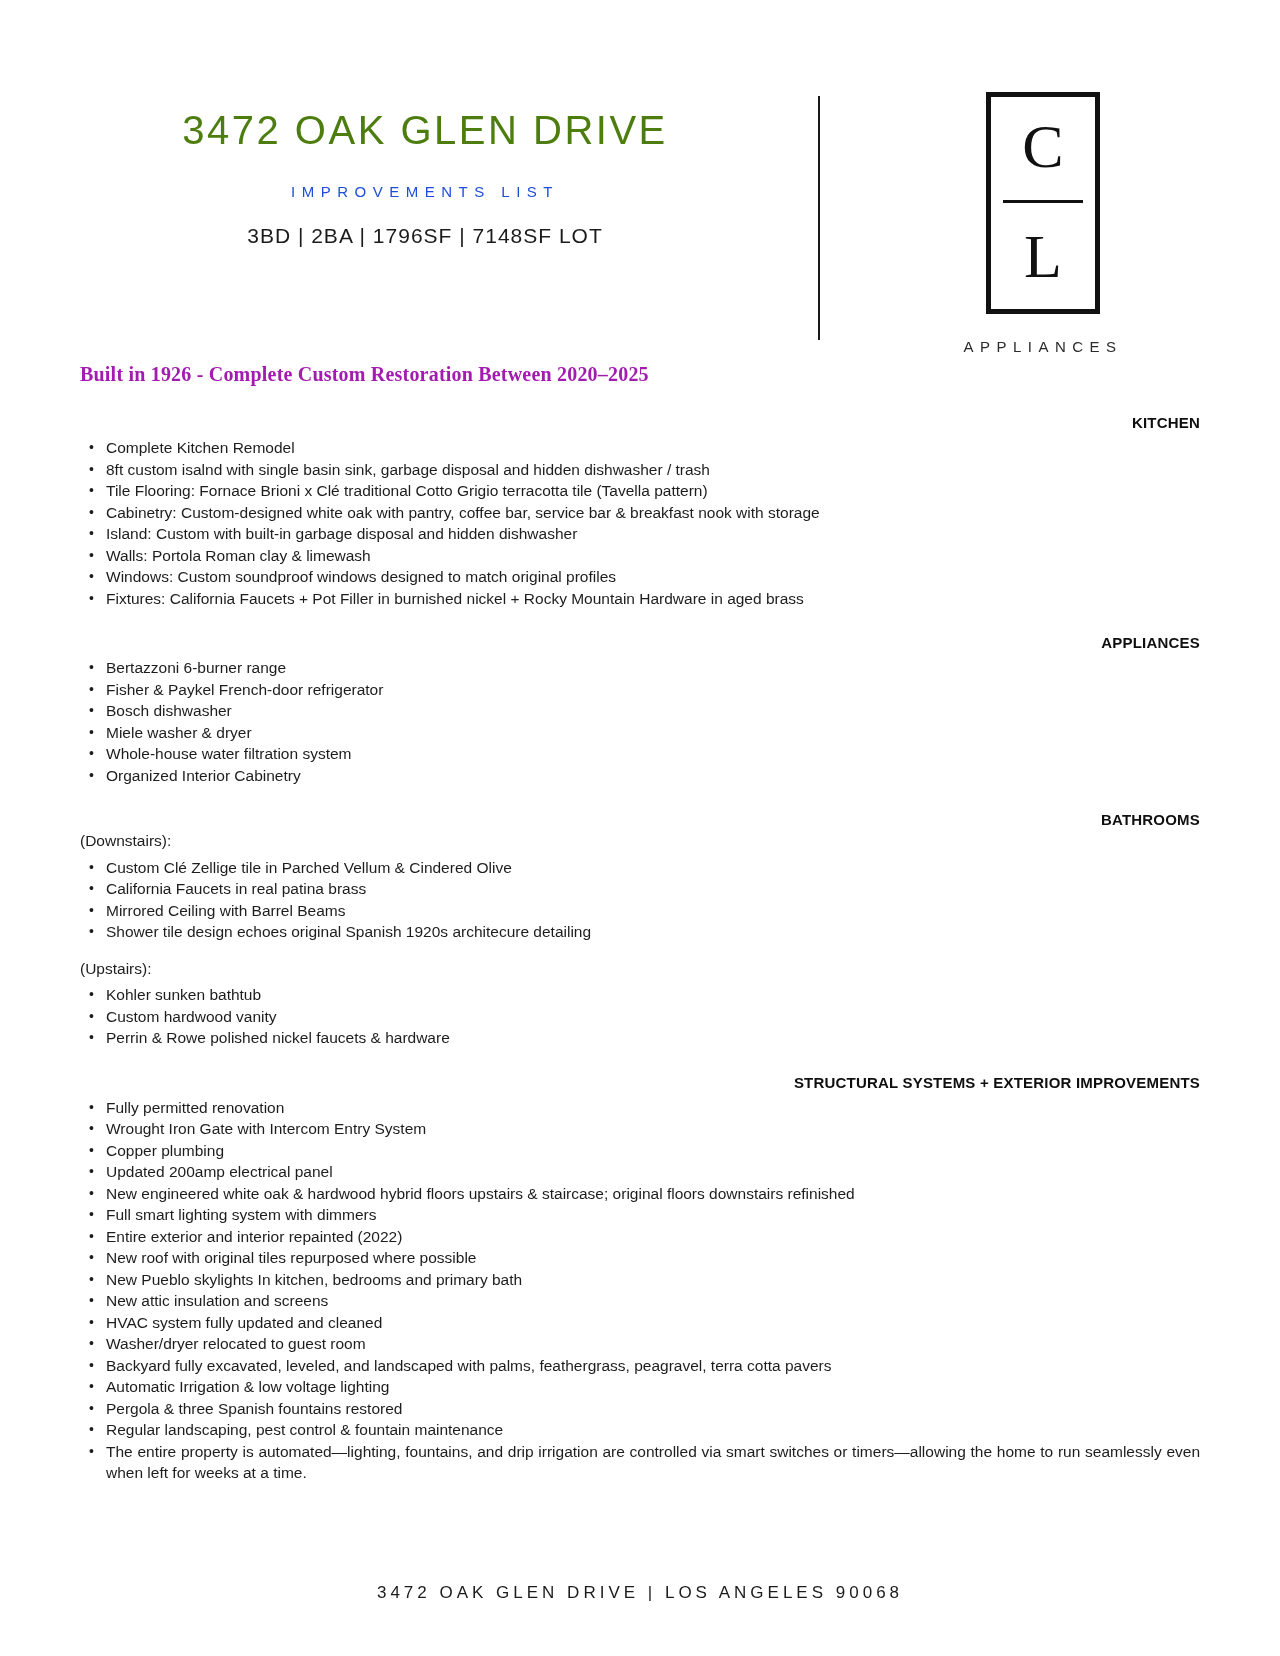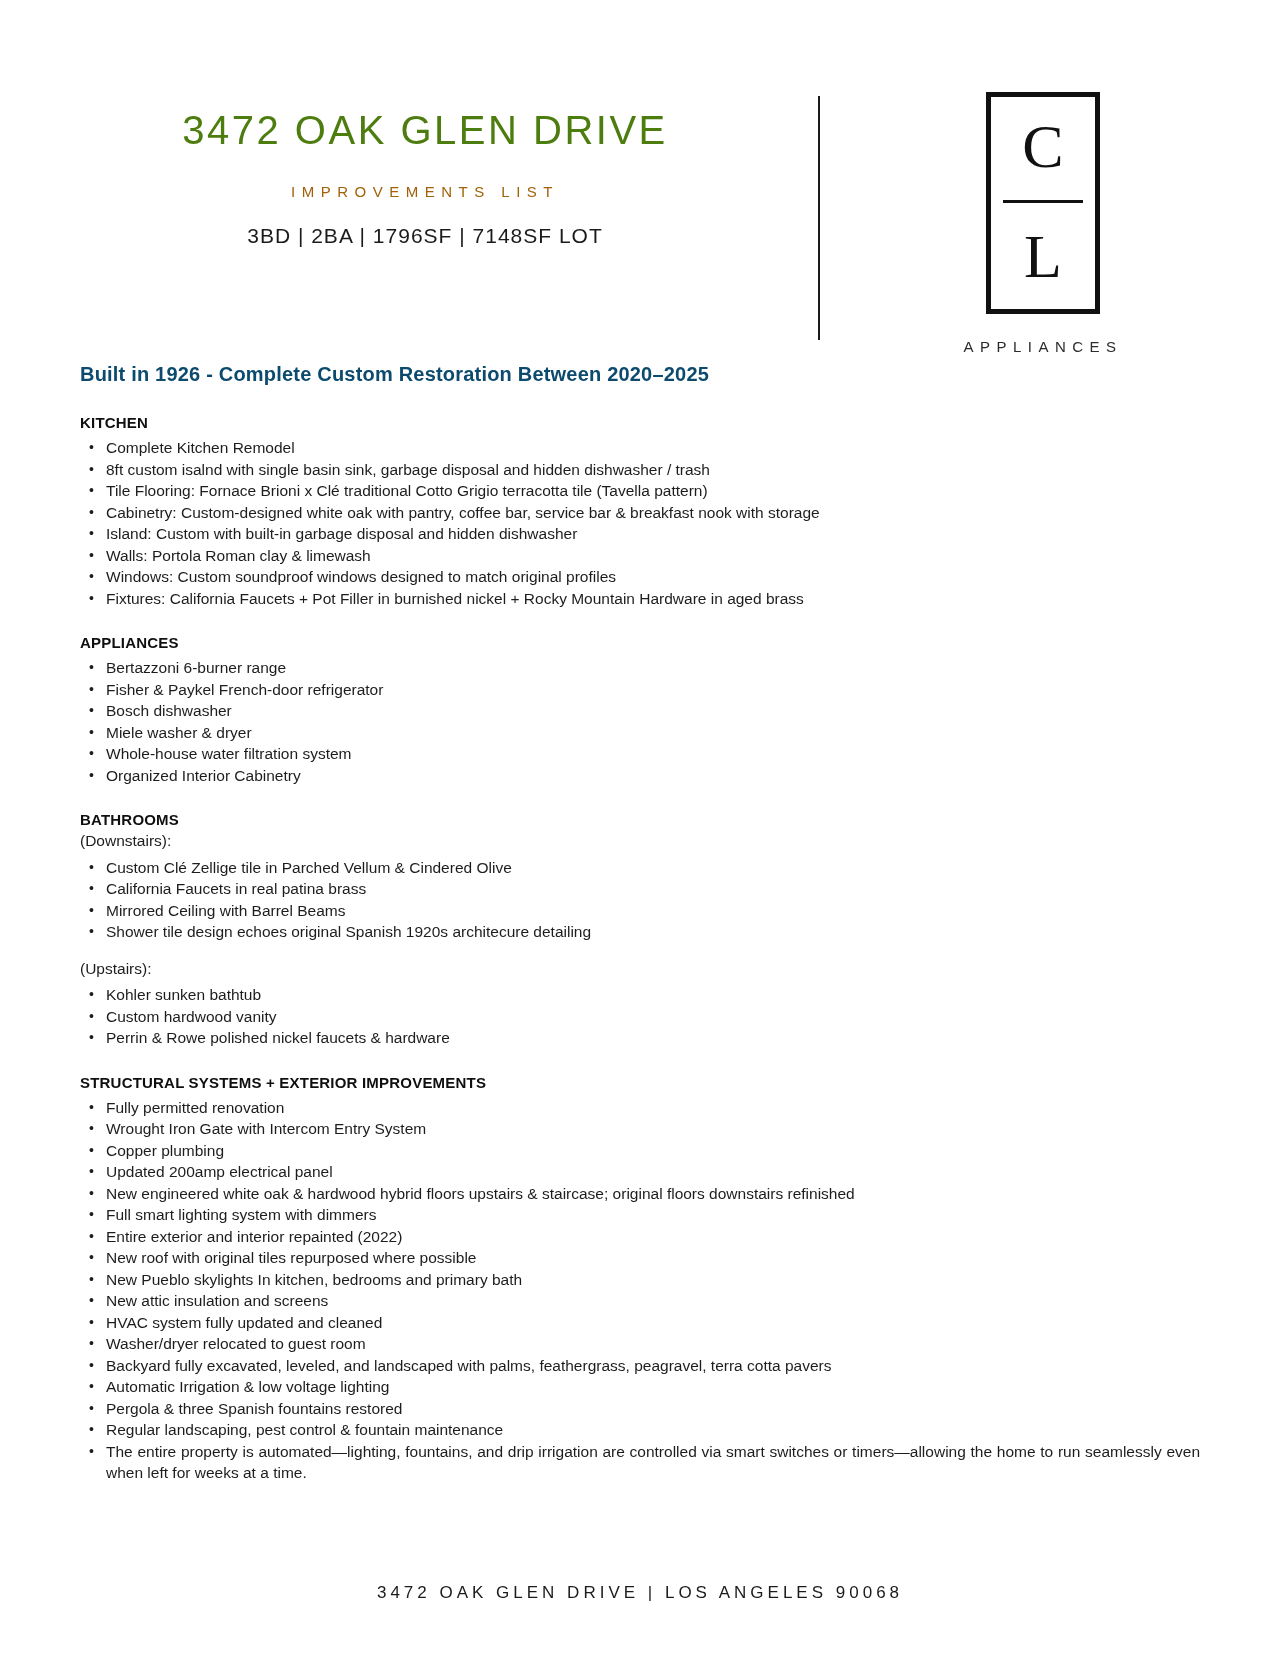--- a/index.html
+++ b/index.html
@@ -4,40 +4,40 @@
 <style>
   * { margin:0; padding:0; box-sizing:border-box; }
   html,body { background:#ffffff; }
   body { width:1280px; height:1656px; font-family:"Liberation Sans", sans-serif; color:#1d1d1d; }
   .page { position:relative; width:1280px; height:1656px; background:#fff; overflow:hidden; }
 
   
   .header { position:absolute; top:0; left:0; width:1280px; height:362px; }
   .header-left { position:absolute; left:80px; top:108px; width:690px; text-align:center; }
   .prop-title { font-size:40px; font-weight:300; letter-spacing:2.5px; color:#4d7c0f; white-space:nowrap; }
-  .prop-subtitle { margin-top:30px; font-size:15px; font-weight:400; letter-spacing:6.5px; color:#a16207; }
+  .prop-subtitle { margin-top:30px; font-size:15px; font-weight:400; letter-spacing:6.5px; color:#1d4ed8; }
   .prop-specs { margin-top:24px; font-size:21px; font-weight:400; letter-spacing:1px; color:#1b1b1b; white-space:nowrap; }
 
   .header-divider { position:absolute; left:818px; top:96px; width:2px; height:244px; background:#1a1a1a; }
 
   .logo-box { position:absolute; left:986px; top:92px; width:114px; height:222px;
               border:5px solid #111; display:flex; flex-direction:column; align-items:center;
               justify-content:space-between; padding:6px 0 10px 0; }
   .logo-letter { font-family:"Liberation Serif", serif; font-size:62px; line-height:86px; color:#111; }
   .logo-rule { width:80px; height:3px; background:#111; }
   .brand-name { position:absolute; left:920px; top:338px; width:246px; text-align:center;
                 font-size:15px; letter-spacing:6.5px; color:#2b2b2b; white-space:nowrap; }
 
   
   .main { position:absolute; left:80px; top:362px; width:1120px; }
-  .main-heading { font-size:20px; font-weight:700; color:#0c4a6e; line-height:24px; letter-spacing:0.2px; }
+  .main-heading { font-size:20px; font-weight:700; color:#a21caf; line-height:24px; letter-spacing:0.2px;font-family:Liberation Serif, serif; }
 
   .sections { margin-top:27px; }
   .sec + .sec { margin-top:24px; }
-  .sec-h { font-size:15px; font-weight:700; color:#0f0f0f; line-height:19px; letter-spacing:0.2px; }
+  .sec-h { font-size:15px; font-weight:700; color:#0f0f0f; line-height:19px; letter-spacing:0.2px;text-align:right; }
   .group-label { font-size:15.5px; line-height:21.5px; margin-top:1px; color:#1d1d1d; }
   .blist { list-style:none; margin-top:5px; }
   .blist + .group-label { margin-top:15px; }
   .blist li { position:relative; padding-left:26px; font-size:15.5px; line-height:21.5px; color:#1d1d1d; }
   .blist li::before { content:"•"; position:absolute; left:9px; top:0; font-size:14px; color:#1d1d1d; }
   .blist li.justify { text-align:justify; }
 
   
   .footer { position:absolute; left:0; top:1583px; width:1280px; text-align:center;
             font-size:17px; letter-spacing:4px; color:#1b1b1b; white-space:nowrap; }

